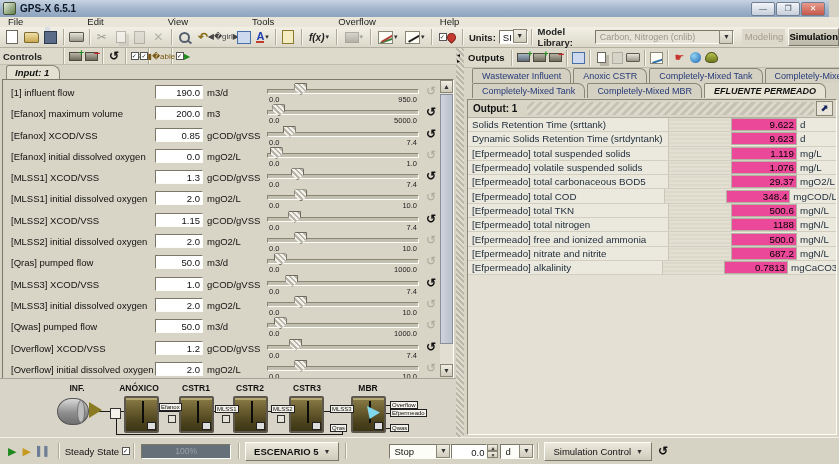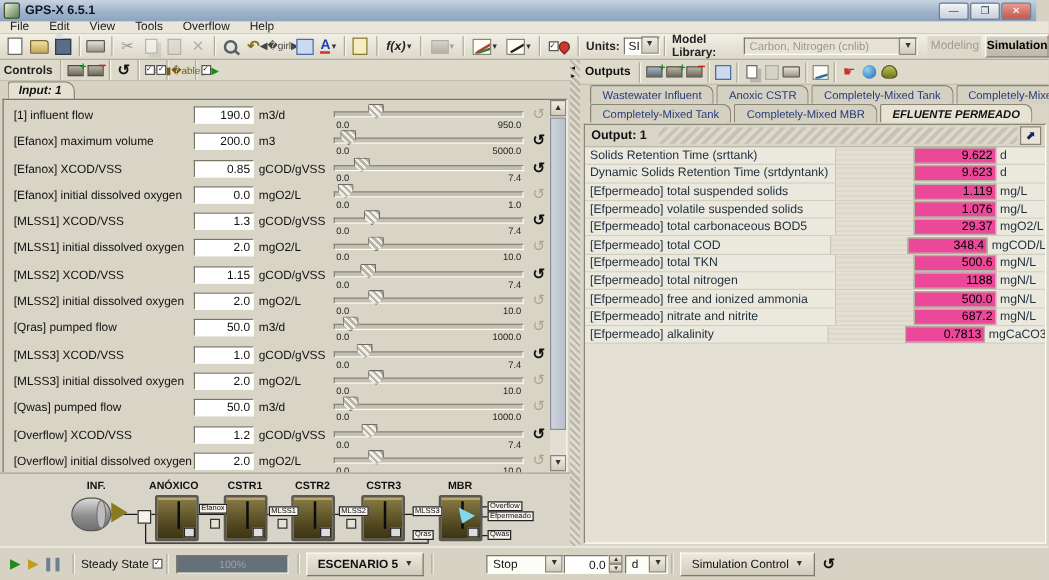--- a/index.html
+++ b/index.html
@@ -14,21 +14,21 @@
     background:linear-gradient(#c7d3e2,#9db1c9 60%,#8ea4bf);display:flex;align-items:center;
     border-bottom:1px solid #6f7f94;}
   #app-icon{width:11px;height:11px;margin:0 4px 0 3px;background:linear-gradient(135deg,#e8f0e0,#5f7d4a);
     border:1px solid #44502f;border-radius:2px;}
   #window-title{font-weight:bold;font-size:10px;color:#0d1624;}
   #winbtns{margin-left:auto;display:flex;gap:1px;margin-right:4px;}
   .winbtn{width:22px;height:12px;font-size:8px;line-height:11px;text-align:center;
     background:linear-gradient(#f3f5f8,#c6cfda);border:1px solid #6f7f94;border-radius:2px;color:#33404f;}
   .winbtn.close{background:linear-gradient(#e89a8c,#c4574a);color:#fff;}
   #menu-items{position:absolute;top:17px;left:0;width:839px;height:10px;display:flex;
-    background:#e9e6d9;border-bottom:4px solid #be185d;align-items:center;height:10px;}
+    background:#e9e6d9;border-bottom:4px solid #be185d;align-items:center;height:10px;gap:48px;}
   .menu-item{padding:0 8px;font-size:9.5px;color:#1a1a1a;height:10px;line-height:10px;}
 
   
   #toolbar{position:absolute;top:27px;left:0;width:839px;height:21px;
     background:linear-gradient(#f2f0e6,#dcd8ca);border-bottom:1px solid #b3afa0;
     display:flex;align-items:center;padding-left:3px;box-sizing:border-box;}
   .tbi{width:18px;height:16px;display:flex;align-items:center;justify-content:center;
     margin:0 1px;border:1px solid transparent;position:relative;font-size:11px;}
   .sep{width:1px;height:16px;background:#b0ac9c;box-shadow:1px 0 0 #f5f3ea;margin:0 3px;}
   .dis{opacity:.38;filter:grayscale(60%);}
@@ -57,21 +57,21 @@
   #ml-combo{width:168px;height:14px;background:#e6e3d6;display:flex;align-items:center;font-size:9px;
     padding-left:4px;box-sizing:border-box;color:#9a978a;}
   #btn-modeling{margin-left:8px;width:52px;height:16px;background:#dcd8ca;color:#a09c8e;
     font-size:9.5px;text-align:center;line-height:15px;}
   #btn-simulation{margin-left:3px;width:56px;height:16px;background:linear-gradient(#d2cec0,#bdb9aa);
     color:#000;font-size:9.5px;font-weight:bold;text-align:center;line-height:15px;}
 
   
   #controls-bar{position:absolute;top:48px;left:0;width:456px;height:17px;background:#ddd9cb;
     display:flex;align-items:center;padding-left:3px;box-sizing:border-box;border-bottom:1px solid #c2beaf;}
-  #controls-label{font-size:9.5px;font-weight:bold;color:#222;margin-right:3px;}
+  #controls-label{font-size:9.5px;font-weight:bold;color:#222;margin-right:18px;}
   .mini{width:16px;height:13px;position:relative;display:flex;align-items:center;justify-content:center;font-size:9px;}
   .plus{position:absolute;top:-2px;right:-1px;color:#1e8a1e;font-weight:bold;font-size:9px;}
   .minus{position:absolute;top:-3px;right:-1px;color:#c22;font-weight:bold;font-size:11px;}
   .ctrlbase{width:11px;height:7px;background:linear-gradient(#b8b4a6,#6e6a5c);border:1px solid #4e4a3e;}
 
   #input-tab{position:absolute;top:65px;left:6px;height:14px;padding:0 10px 0 8px;
     background:#e4e1d3;border:1px solid #8a8676;border-bottom:none;border-radius:3px 8px 0 0;
     font-size:9.5px;font-weight:bold;font-style:italic;line-height:14px;color:#111;}
   #slider-area{position:absolute;top:79px;left:2px;width:452px;height:330px;background:#d8d4c6;
     box-sizing:border-box;overflow:hidden;}

